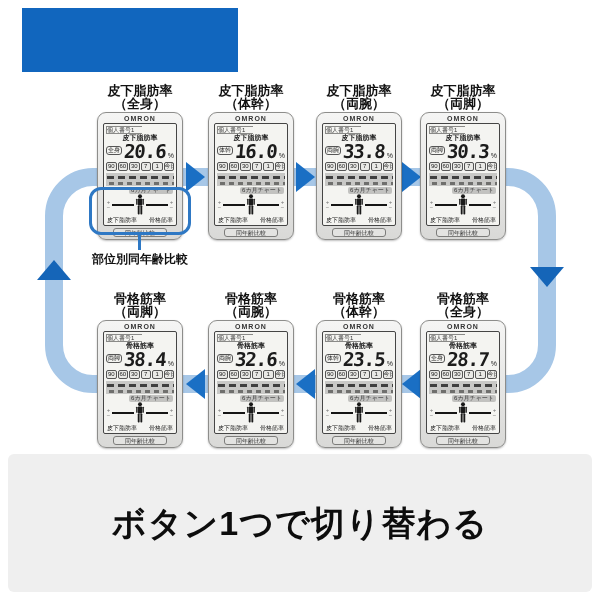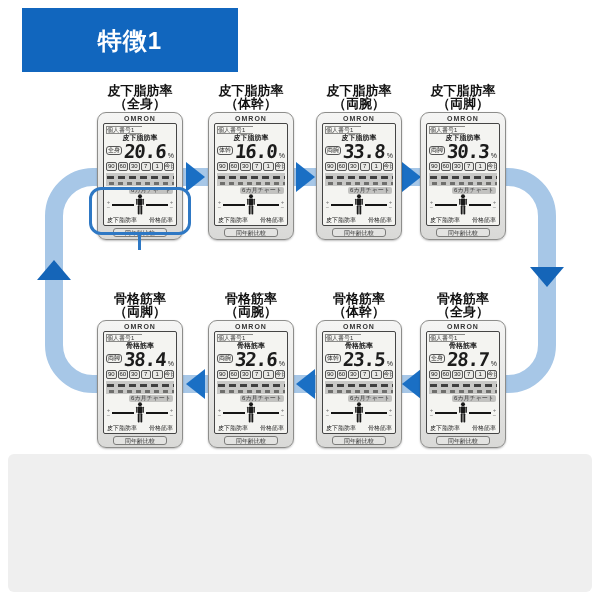--- a/index.html
+++ b/index.html
@@ -484,21 +484,22 @@
           <span>骨格筋率</span>
         </div>
       </div>
       <div class="bezel-btn">同年齢比較</div>
     </div>
   </div>
 </div>
 
   <div class="callout-highlight"></div>
   <div class="callout-line"></div>
+  <div class="callout-label">部位別同年齢比較</div>
 
   <div class="feature-badge">
-    <div>特徴1</div>
   </div>
 
   <div class="footer-panel">
+    <div>ボタン1つで切り替わる</div>
   </div>
 
 </div>
 
 </body></html>

